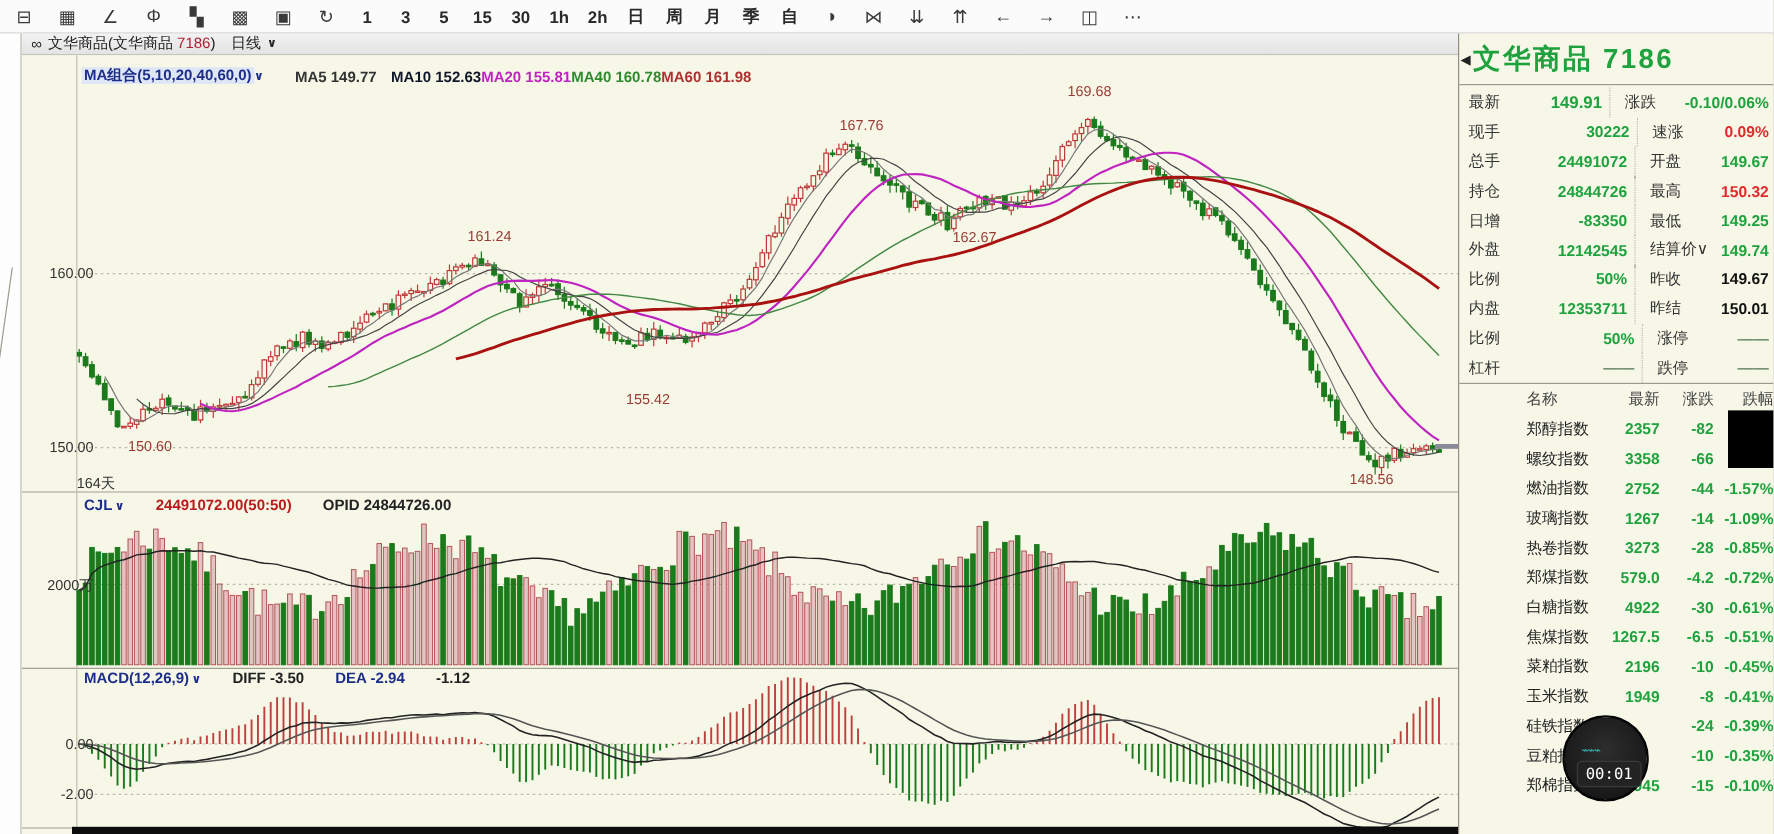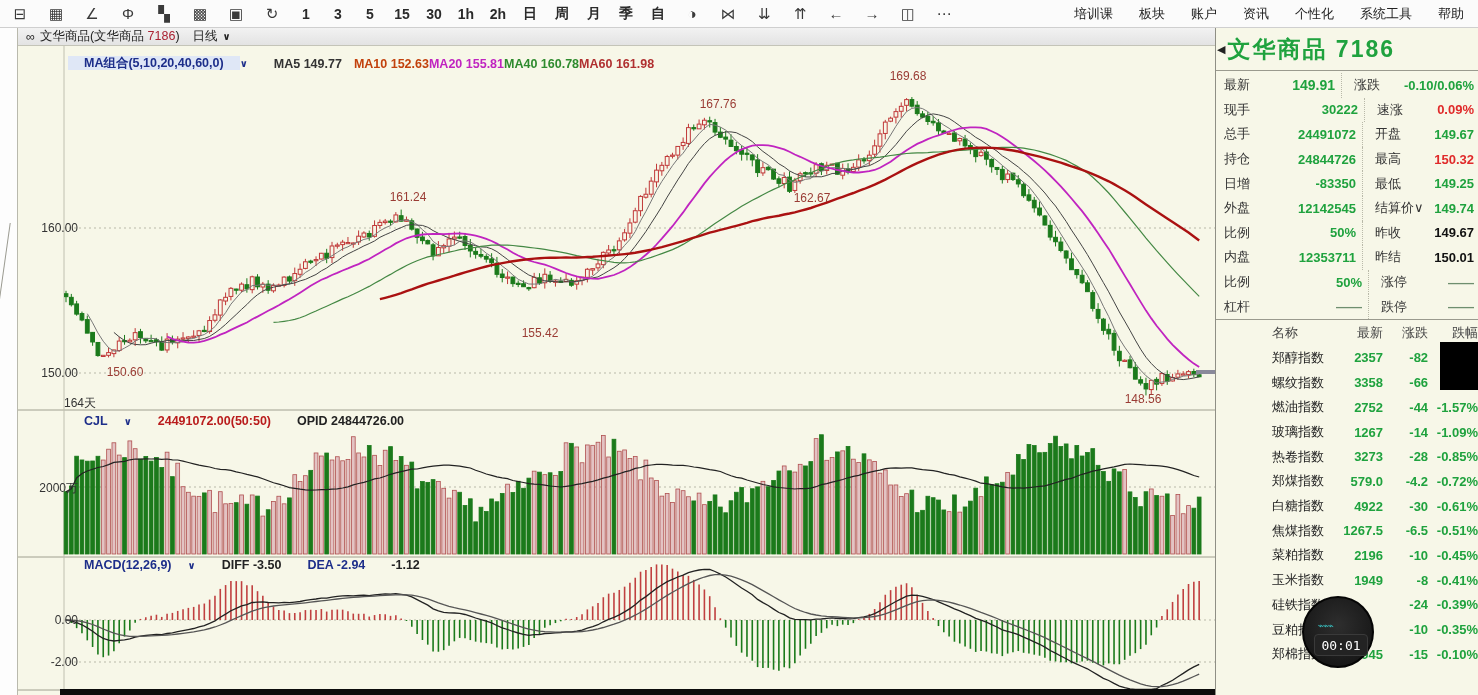--- a/index.html
+++ b/index.html
@@ -15,21 +15,21 @@
   
   #titlebar{position:absolute;left:18px;top:28px;width:1197px;height:18px;background:linear-gradient(#f2f2f2,#e3e3e3);border-bottom:1px solid #c4c4b8;display:flex;align-items:center;font-size:12.5px;color:#222;box-sizing:border-box;padding-left:8px;gap:5px;}
   #titlebar .num{color:#a23;}
   
   #leftstrip{position:absolute;left:0;top:28px;width:18px;height:667px;background:#fdfdfd;border-right:1px solid #b9b9ad;box-sizing:border-box;}
   #leftstrip .diag{position:absolute;left:2px;top:195px;width:14px;height:110px;border-left:1px solid #9a9a90;transform:skewX(-8deg);}
   
   #chartwrap{position:absolute;left:18px;top:46px;width:1197px;height:649px;}
   #chart{position:absolute;left:0;top:0;}
   .hdr{position:absolute;display:flex;gap:26px;font-size:12.5px;font-weight:bold;white-space:nowrap;align-items:center;}
-  .ind-label{color:#1d2e8a;background:#dfe7f6;padding:0 16px;}
+  .ind-label{color:#1d2e8a;background:#dfe7f6;padding:0 2px;}
   .caret{color:#1d2e8a;font-size:10px;font-weight:bold;}
   .axis-label{position:absolute;font-size:12px;color:#333;width:44px;text-align:right;padding-left:16px;}
   .annot{position:absolute;font-size:12px;color:#9a3c34;transform:translateX(-50%);white-space:nowrap;}
   .days-label{position:absolute;font-size:12px;color:#333;}
   
   #quotepanel{position:absolute;left:1215px;top:28px;width:263px;height:667px;background:#f7f7e8;border-left:1px solid #8f8f85;box-sizing:border-box;overflow:hidden;}
   #qp-header{display:flex;align-items:center;height:42px;}
   #qp-collapse{color:#222;font-size:11px;padding:0 2px 0 1px;}
   #qp-title{color:#1fa23e;font-size:23px;letter-spacing:2px;font-weight:bold;white-space:nowrap;}
   .qp-divider{border-top:1px solid #9a9a8e;}
@@ -84,29 +84,20 @@
         <div class="tbtn period">季</div>
         <div class="tbtn period">自</div>
         <div class="tbtn">◑</div>
         <div class="tbtn">⋈</div>
         <div class="tbtn">⇊</div>
         <div class="tbtn">⇈</div>
         <div class="tbtn">←</div>
         <div class="tbtn">→</div>
         <div class="tbtn">◫</div>
         <div class="tbtn">⋯</div>
-      </div>
-    <div id="toolbar-right">
-        <div class="menu-item">培训课</div>
-        <div class="menu-item">板块</div>
-        <div class="menu-item">账户</div>
-        <div class="menu-item">资讯</div>
-        <div class="menu-item">个性化</div>
-        <div class="menu-item">系统工具</div>
-        <div class="menu-item">帮助</div>
       </div>
   </div>
 
   <div id="titlebar">
     <span>∞</span>
     <span><span>文华商品(文华商品 </span><span class="num">7186</span><span>)</span></span>
     <span style="margin-left:8px;">日线</span>
     <span class="caret" style="color:#222;">∨</span>
   </div>
 
@@ -1001,21 +992,21 @@
           <line x1="1181.16" y1="574" x2="1181.16" y2="535.0334901169907" stroke="#c04040" stroke-width="1.6"></line>
           <path d="M48.0,574.0L53.3,574.9L58.6,576.7L64.0,578.8L69.3,581.9L74.6,585.2L79.9,589.3L85.2,592.3L90.6,594.1L95.9,595.0L101.2,594.4L106.5,593.8L111.8,592.9L117.2,591.1L122.5,590.1L127.8,589.5L133.1,588.8L138.4,588.3L143.8,588.6L149.1,587.5L154.4,586.8L159.7,585.7L165.0,584.7L170.4,583.6L175.7,582.5L181.0,580.9L186.3,579.7L191.6,577.4L197.0,574.9L202.3,571.3L207.6,568.1L212.9,564.7L218.2,562.3L223.6,559.9L228.9,558.7L234.2,556.5L239.5,556.2L244.8,555.8L250.2,556.5L255.5,556.6L260.8,556.9L266.1,556.4L271.4,556.6L276.8,556.1L282.1,555.5L287.4,554.3L292.7,553.6L298.0,553.0L303.4,552.1L308.7,552.2L314.0,551.1L319.3,550.4L324.6,549.8L330.0,549.6L335.3,549.8L340.6,549.5L345.9,549.1L351.2,549.6L356.6,548.9L361.9,548.3L367.2,547.9L372.5,548.1L377.8,547.7L383.2,548.4L388.5,549.1L393.8,550.9L399.1,553.6L404.4,556.4L409.8,559.1L415.1,562.8L420.4,564.8L425.7,566.3L431.0,566.8L436.4,567.0L441.7,567.3L447.0,568.5L452.3,570.2L457.6,572.0L463.0,573.6L468.3,575.2L473.6,576.8L478.9,579.5L484.2,581.8L489.6,583.5L494.9,585.5L500.2,587.0L505.5,588.3L510.8,589.3L516.2,588.7L521.5,588.7L526.8,587.5L532.1,587.3L537.4,586.9L542.8,586.5L548.1,585.8L553.4,585.8L558.7,585.1L564.0,584.1L569.4,582.2L574.7,580.6L580.0,578.7L585.3,575.8L590.6,573.3L596.0,571.4L601.3,568.8L606.6,565.9L611.9,562.6L617.2,558.7L622.6,554.1L627.9,550.6L633.2,546.5L638.5,542.4L643.8,539.0L649.2,535.7L654.5,533.4L659.8,531.0L665.1,529.2L670.4,526.6L675.8,525.1L681.1,524.0L686.4,523.3L691.7,523.5L697.0,525.5L702.4,528.1L707.7,531.0L713.0,534.5L718.3,538.2L723.6,542.0L729.0,545.3L734.3,548.8L739.6,553.4L744.9,556.6L750.2,559.5L755.6,563.1L760.9,566.5L766.2,568.6L771.5,571.9L776.8,573.3L782.2,573.6L787.5,573.7L792.8,573.9L798.1,573.1L803.4,573.0L808.8,572.4L814.1,571.8L819.4,572.5L824.7,572.5L830.0,572.8L835.4,572.6L840.7,571.6L846.0,570.8L851.3,569.7L856.6,567.7L862.0,564.9L867.3,561.5L872.6,558.5L877.9,555.5L883.2,552.8L888.6,550.2L893.9,549.1L899.2,549.4L904.5,550.4L909.8,551.9L915.2,553.5L920.5,555.9L925.8,558.2L931.1,560.3L936.4,562.9L941.8,564.8L947.1,567.3L952.4,569.6L957.7,572.4L963.0,574.1L968.4,576.2L973.7,578.7L979.0,581.0L984.3,583.8L989.6,585.3L995.0,586.9L1000.3,588.6L1005.6,591.1L1010.9,593.4L1016.2,595.8L1021.6,598.3L1026.9,601.1L1032.2,604.5L1037.5,607.2L1042.8,610.0L1048.2,612.7L1053.5,615.7L1058.8,618.1L1064.1,620.5L1069.4,622.8L1074.8,626.0L1080.1,629.1L1085.4,632.3L1090.7,634.5L1096.0,637.4L1101.4,640.2L1106.7,641.6L1112.0,642.8L1117.3,643.3L1122.6,643.3L1128.0,643.3L1133.3,643.3L1138.6,642.6L1143.9,639.5L1149.2,637.1L1154.6,634.2L1159.9,630.7L1165.2,627.4L1170.5,623.9L1175.8,620.9L1181.2,618.3" fill="none" stroke="#222" stroke-width="1.3"></path>
           <path d="M48.0,574.0L53.3,574.2L58.6,574.7L64.0,575.5L69.3,576.8L74.6,578.5L79.9,580.6L85.2,583.0L90.6,585.2L95.9,587.1L101.2,588.6L106.5,589.6L111.8,590.3L117.2,590.4L122.5,590.4L127.8,590.2L133.1,589.9L138.4,589.6L143.8,589.4L149.1,589.0L154.4,588.6L159.7,588.0L165.0,587.3L170.4,586.6L175.7,585.8L181.0,584.8L186.3,583.8L191.6,582.5L197.0,581.0L202.3,579.0L207.6,576.9L212.9,574.4L218.2,572.0L223.6,569.6L228.9,567.4L234.2,565.2L239.5,563.4L244.8,561.9L250.2,560.8L255.5,560.0L260.8,559.4L266.1,558.8L271.4,558.3L276.8,557.9L282.1,557.4L287.4,556.8L292.7,556.1L298.0,555.5L303.4,554.8L308.7,554.3L314.0,553.7L319.3,553.0L324.6,552.4L330.0,551.8L335.3,551.4L340.6,551.0L345.9,550.6L351.2,550.4L356.6,550.1L361.9,549.7L367.2,549.4L372.5,549.1L377.8,548.8L383.2,548.7L388.5,548.8L393.8,549.2L399.1,550.1L404.4,551.4L409.8,552.9L415.1,554.9L420.4,556.9L425.7,558.7L431.0,560.3L436.4,561.7L441.7,562.8L447.0,563.9L452.3,565.2L457.6,566.6L463.0,568.0L468.3,569.4L473.6,570.9L478.9,572.6L484.2,574.4L489.6,576.3L494.9,578.1L500.2,579.9L505.5,581.6L510.8,583.1L516.2,584.2L521.5,585.1L526.8,585.6L532.1,585.9L537.4,586.1L542.8,586.2L548.1,586.1L553.4,586.1L558.7,585.9L564.0,585.5L569.4,584.9L574.7,584.0L580.0,582.9L585.3,581.5L590.6,579.9L596.0,578.2L601.3,576.3L606.6,574.2L611.9,571.9L617.2,569.2L622.6,566.2L627.9,563.1L633.2,559.8L638.5,556.3L643.8,552.8L649.2,549.4L654.5,546.2L659.8,543.2L665.1,540.4L670.4,537.6L675.8,535.1L681.1,532.9L686.4,531.0L691.7,529.5L697.0,528.7L702.4,528.6L707.7,529.1L713.0,530.1L718.3,531.8L723.6,533.8L729.0,536.1L734.3,538.6L739.6,541.6L744.9,544.6L750.2,547.6L755.6,550.7L760.9,553.9L766.2,556.8L771.5,559.8L776.8,562.5L782.2,564.7L787.5,566.5L792.8,568.0L798.1,569.0L803.4,569.8L808.8,570.3L814.1,570.6L819.4,571.0L824.7,571.3L830.0,571.6L835.4,571.8L840.7,571.8L846.0,571.6L851.3,571.2L856.6,570.5L862.0,569.4L867.3,567.8L872.6,565.9L877.9,563.9L883.2,561.6L888.6,559.4L893.9,557.3L899.2,555.7L904.5,554.7L909.8,554.1L915.2,554.0L920.5,554.3L925.8,555.1L931.1,556.1L936.4,557.5L941.8,559.0L947.1,560.6L952.4,562.4L957.7,564.4L963.0,566.4L968.4,568.3L973.7,570.4L979.0,572.5L984.3,574.8L989.6,576.9L995.0,578.9L1000.3,580.8L1005.6,582.9L1010.9,585.0L1016.2,587.2L1021.6,589.4L1026.9,591.7L1032.2,594.3L1037.5,596.9L1042.8,599.5L1048.2,602.1L1053.5,604.9L1058.8,607.5L1064.1,610.1L1069.4,612.7L1074.8,615.3L1080.1,618.1L1085.4,620.9L1090.7,623.6L1096.0,626.4L1101.4,629.2L1106.7,631.6L1112.0,633.9L1117.3,635.9L1122.6,637.8L1128.0,639.3L1133.3,640.3L1138.6,640.7L1143.9,640.5L1149.2,639.8L1154.6,638.7L1159.9,637.1L1165.2,635.2L1170.5,632.9L1175.8,630.5L1181.2,628.1" fill="none" stroke="#555" stroke-width="1.3"></path>
         </g>
       </svg>
 
     <div class="hdr" style="left:50px;top:9px;">
       <span><span class="ind-label">MA组合(5,10,20,40,60,0)</span><span class="caret">∨</span></span>
       <span id="ma-items" style="display:flex;">
           <span style="color: rgb(51, 51, 51);">MA5 149.77</span>
-          <span style="color: #c2410c; padding-left: 12px;">MA10 152.63</span>
+          <span style="color: #0f172a; padding-left: 12px;">MA10 152.63</span>
           <span style="color: rgb(192, 36, 192);">MA20 155.81</span>
           <span style="color: rgb(46, 139, 46);">MA40 160.78</span>
           <span style="color: rgb(176, 48, 48);">MA60 161.98</span>
         </span>
     </div>
 
     <div class="hdr" style="left:50px;top:368px;">
       <span><span class="ind-label" style="background:none;">CJL</span><span class="caret">∨</span></span>
       <span style="color:#b91c1c;">24491072.00(50:50)</span>
       <span style="color:#222;">OPID 24844726.00</span>

